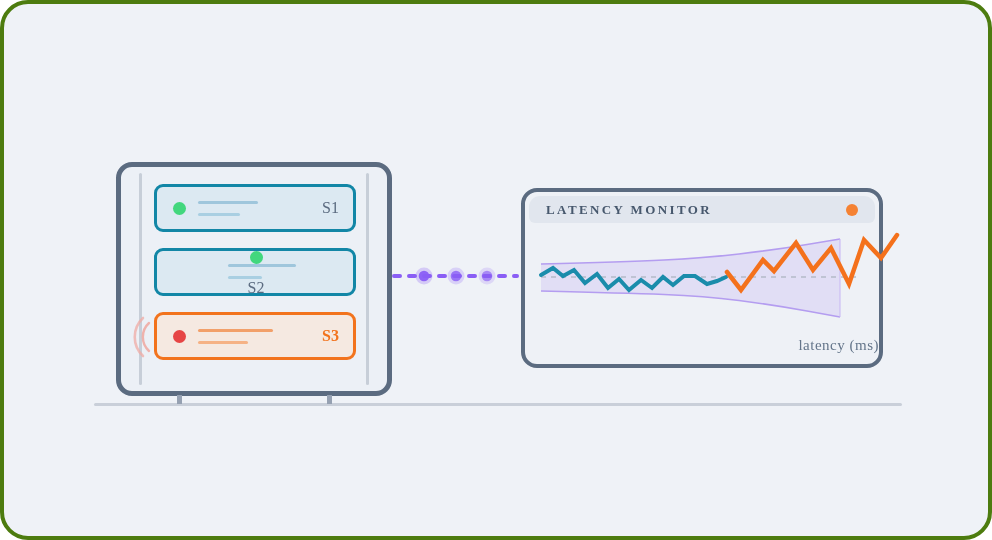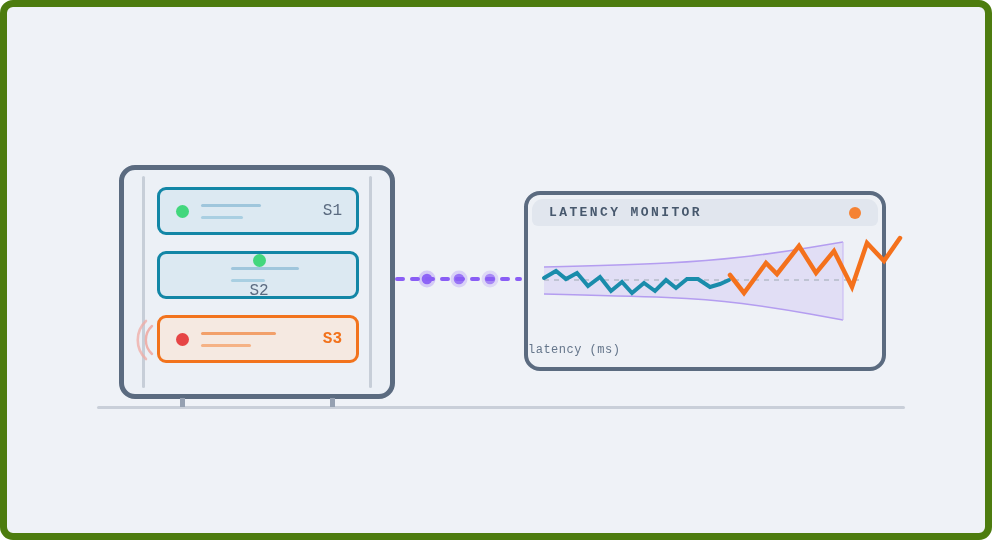--- a/index.html
+++ b/index.html
@@ -1,19 +1,19 @@
 <!DOCTYPE html>
 <html><head>
 <meta charset="utf-8">
 <style>
   html,body{margin:0;padding:0;background:#ffffff;}
   .canvas{
     position:relative;width:992px;height:540px;box-sizing:border-box;
-    background:#eff2f7;border:7px solid #4d7c0f;border-radius:13px;
-    overflow:hidden;font-family:Liberation Mono, monospace;
+    background:#eff2f7;border:4px solid #4d7c0f;border-radius:28px;
+    overflow:hidden;font-family:Liberation Serif, serif;
   }
   
   .ground{position:absolute;left:90px;top:399px;width:808px;height:3px;background:#c9cfd9;border-radius:2px;}
   
   .rack{position:absolute;left:112px;top:158px;width:276px;height:234px;box-sizing:border-box;
     border:5px solid #5b6b80;border-radius:16px;background:#ecf0f6;}
   .rail{position:absolute;top:6px;bottom:6px;width:3px;background:#c7ced8;border-radius:2px;}
   .rail.left{left:18px;}
   .rail.right{right:18px;}
   .leg{position:absolute;top:391px;width:5px;height:9px;background:#96a1b2;}
@@ -37,22 +37,22 @@
   .vibes{position:absolute;left:126px;top:310px;}
   
   .connector-svg{position:absolute;left:385px;top:258px;pointer-events:none;}
   
   .panel{position:absolute;left:517px;top:184px;width:362px;height:180px;box-sizing:border-box;
     border:4px solid #5b6b80;border-radius:16px;background:#eef1f6;}
   .panel-header{position:absolute;left:4px;right:4px;top:4px;height:27px;background:#e1e6ee;
     border-radius:11px 11px 6px 6px;display:flex;align-items:center;padding:0 17px;box-sizing:border-box;}
   .panel-title{font-size:13px;font-weight:bold;letter-spacing:2.4px;color:#47586d;}
   .header-dot{margin-left:auto;width:12px;height:12px;border-radius:50%;background:#f58233;}
-  .panel-caption{position:absolute;left:0;right:0;bottom:10px;text-align:left;
-    font-size:12px;letter-spacing:.5px;color:#64758a;}
+  .panel-caption{position:absolute;left:0;right:0;bottom:10px;text-align:right;
+    font-size:15px;letter-spacing:.5px;color:#64758a;}
   .chart-svg{position:absolute;left:520px;top:210px;pointer-events:none;}
 </style>
 </head>
 <body>
 
 <div class="canvas">
 
   <div class="ground"></div>
 
   <div class="rack">

